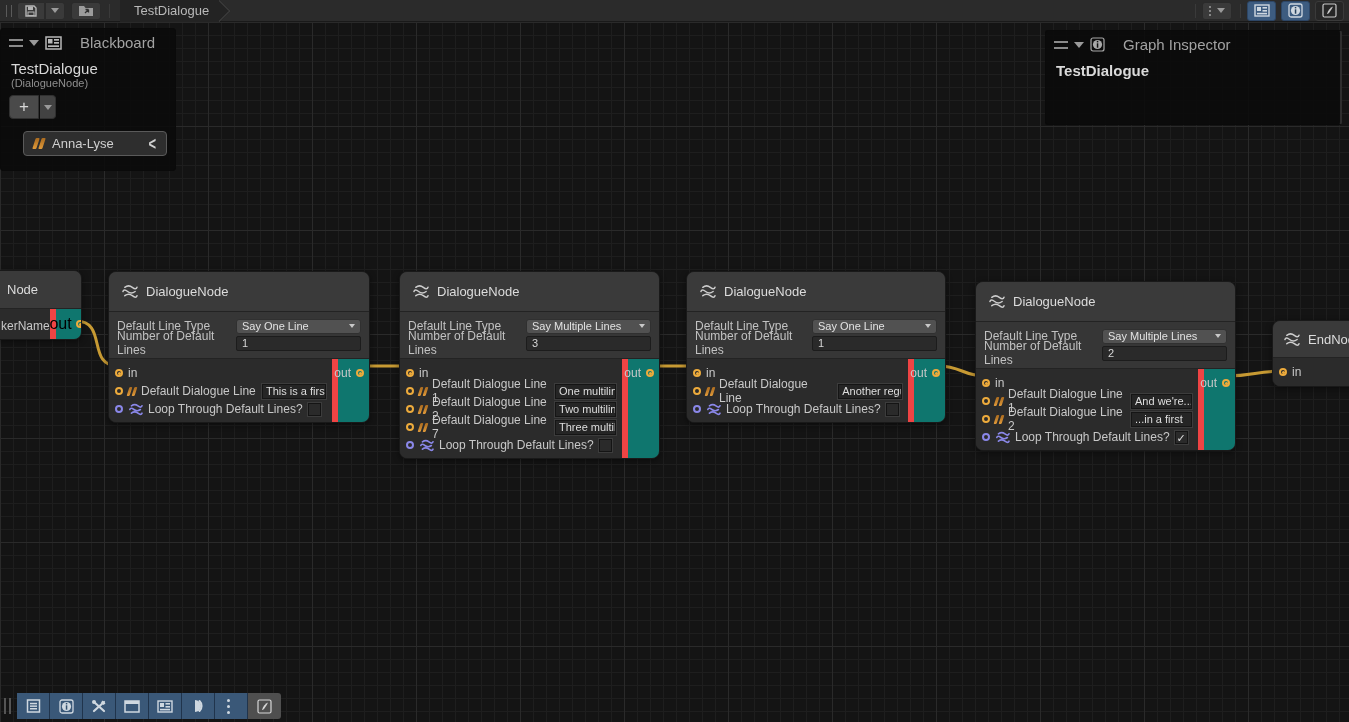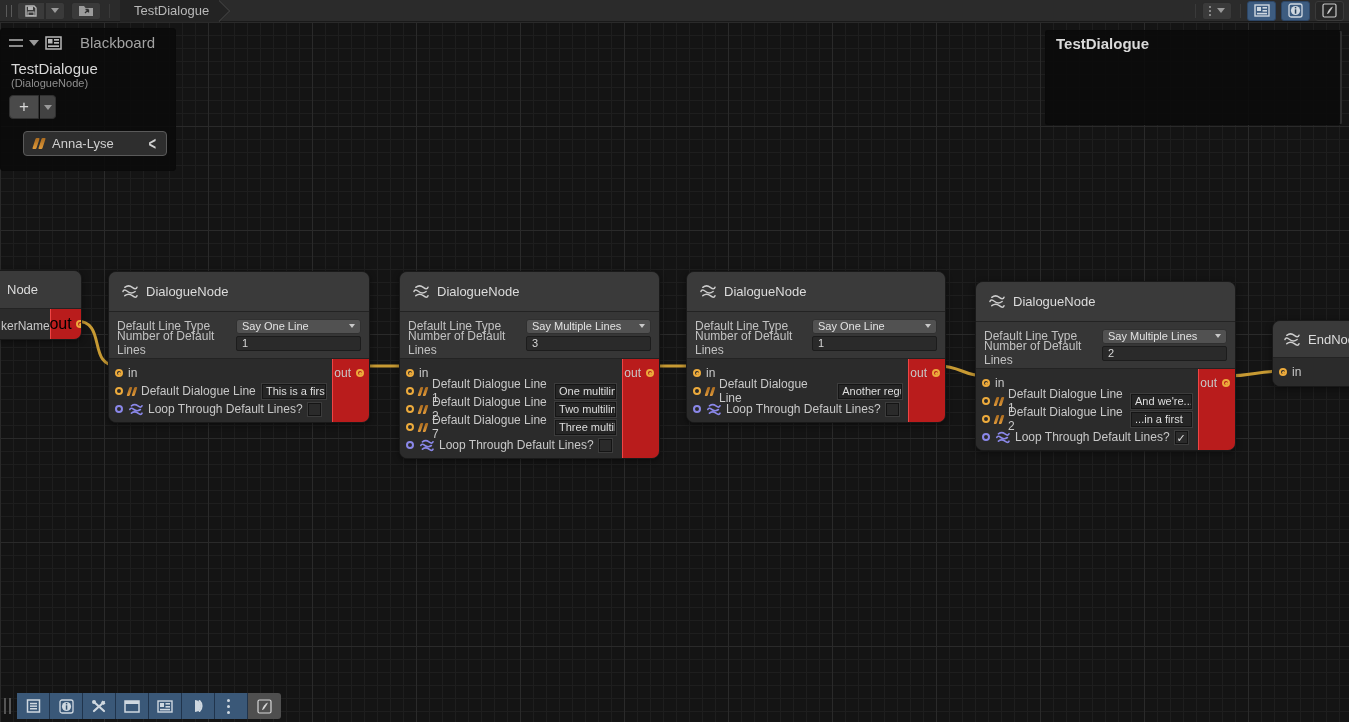--- a/index.html
+++ b/index.html
@@ -49,21 +49,21 @@
   .node-fields { background:#363636; padding:5px 8px 6px 8px; border-bottom:1px solid #232323; }
   .field-row { display:flex; align-items:center; height:16px; margin:1px 0; }
   .field-label { flex:1; color:#c2c2c2; font-size:12px; }
   .dropdown { width:125px; height:15px; background:#515151; border:1px solid #303030; border-radius:3px;
     display:flex; align-items:center; padding:0 5px; color:#e2e2e2; font-size:11px; cursor:pointer; }
   .dropdown .caret-down { margin-left:auto; border-top-color:#c8c8c8; border-left-width:3px; border-right-width:3px; border-top-width:4px; }
   .text-field { width:125px; height:15px; background:#2a2a2a; border:1px solid #1c1c1c; border-radius:2px;
     color:#d6d6d6; font-size:11px; padding:0 5px; display:flex; align-items:center; }
   .node-ports { display:flex; }
   .ports-left { flex:1; background:#2b2b2b; padding:5px 6px 4px 6px; }
-  .ports-right { width:37px; background:#b91c1c; border-left:1px solid #ef4444; padding:5px 5px 0 0; }
+  .ports-right { width:37px; background:#0f766e; border-left:6px solid #ef4444; padding:5px 5px 0 0; }
   .port-row { display:flex; align-items:center; height:18px; gap:5px; color:#c8c8c8; font-size:12px; }
   .port-row.out { justify-content:flex-end; }
   .port { width:8px; height:8px; border-radius:50%; border:2px solid #edab3c; position:relative;
     flex:none; cursor:crosshair; }
   .port.blue { border-color:#8a87e8; }
   .port.connected::after { content:""; position:absolute; left:1px; top:1px; width:3px; height:3px;
     border-radius:50%; background:#edab3c; }
   .mini-field { margin-left:auto; width:64px; height:15px; background:#252525; border:1px solid #151515;
     outline:1px solid #3c3c3c; color:#dedede; font-size:11px; padding:0 3px; display:flex; align-items:center;
     white-space:nowrap; overflow:hidden; }
@@ -558,20 +558,33 @@
       <span class="quote-icon">
           <i style="width:4px;height:11px;"></i>
           <i style="width:4px;height:11px;"></i>
         </span>
       <span class="bb-pill-label">Anna-Lyse</span>
       <span class="bb-pill-collapse">&lt;</span>
     </div>
   </div>
 
   <div class="panel" id="inspector">
+    <div class="panel-header">
+      <span class="burger"></span>
+      <span class="fold-caret"></span>
+      <span>
+        <svg width="15" height="15" viewBox="0 0 15 15">
+            <rect x="1" y="1" width="13" height="13" rx="2" fill="none" stroke="#a8a8a8" stroke-width="1.2"></rect>
+            <circle cx="7.5" cy="7.5" r="4.6" fill="#a8a8a8"></circle>
+            <rect x="6.8" y="3.9" width="1.5" height="1.5" fill="#101010"></rect>
+            <rect x="6.8" y="6.3" width="1.5" height="4.4" fill="#101010"></rect>
+          </svg>
+      </span>
+      <span class="panel-title">Graph Inspector</span>
+    </div>
     <div class="gi-graphname">TestDialogue</div>
   </div>
 
   <div class="bottom-bar">
     <div class="bb-handle"></div>
     <div class="bar-btn">
       <span>
         <svg width="15" height="14" viewBox="0 0 15 14">
             <rect x="1.5" y="1" width="12" height="12" fill="none" stroke="#cfd8e0" stroke-width="1.5"></rect>
             <rect x="4" y="3.8" width="7" height="1.5" fill="#cfd8e0"></rect>

